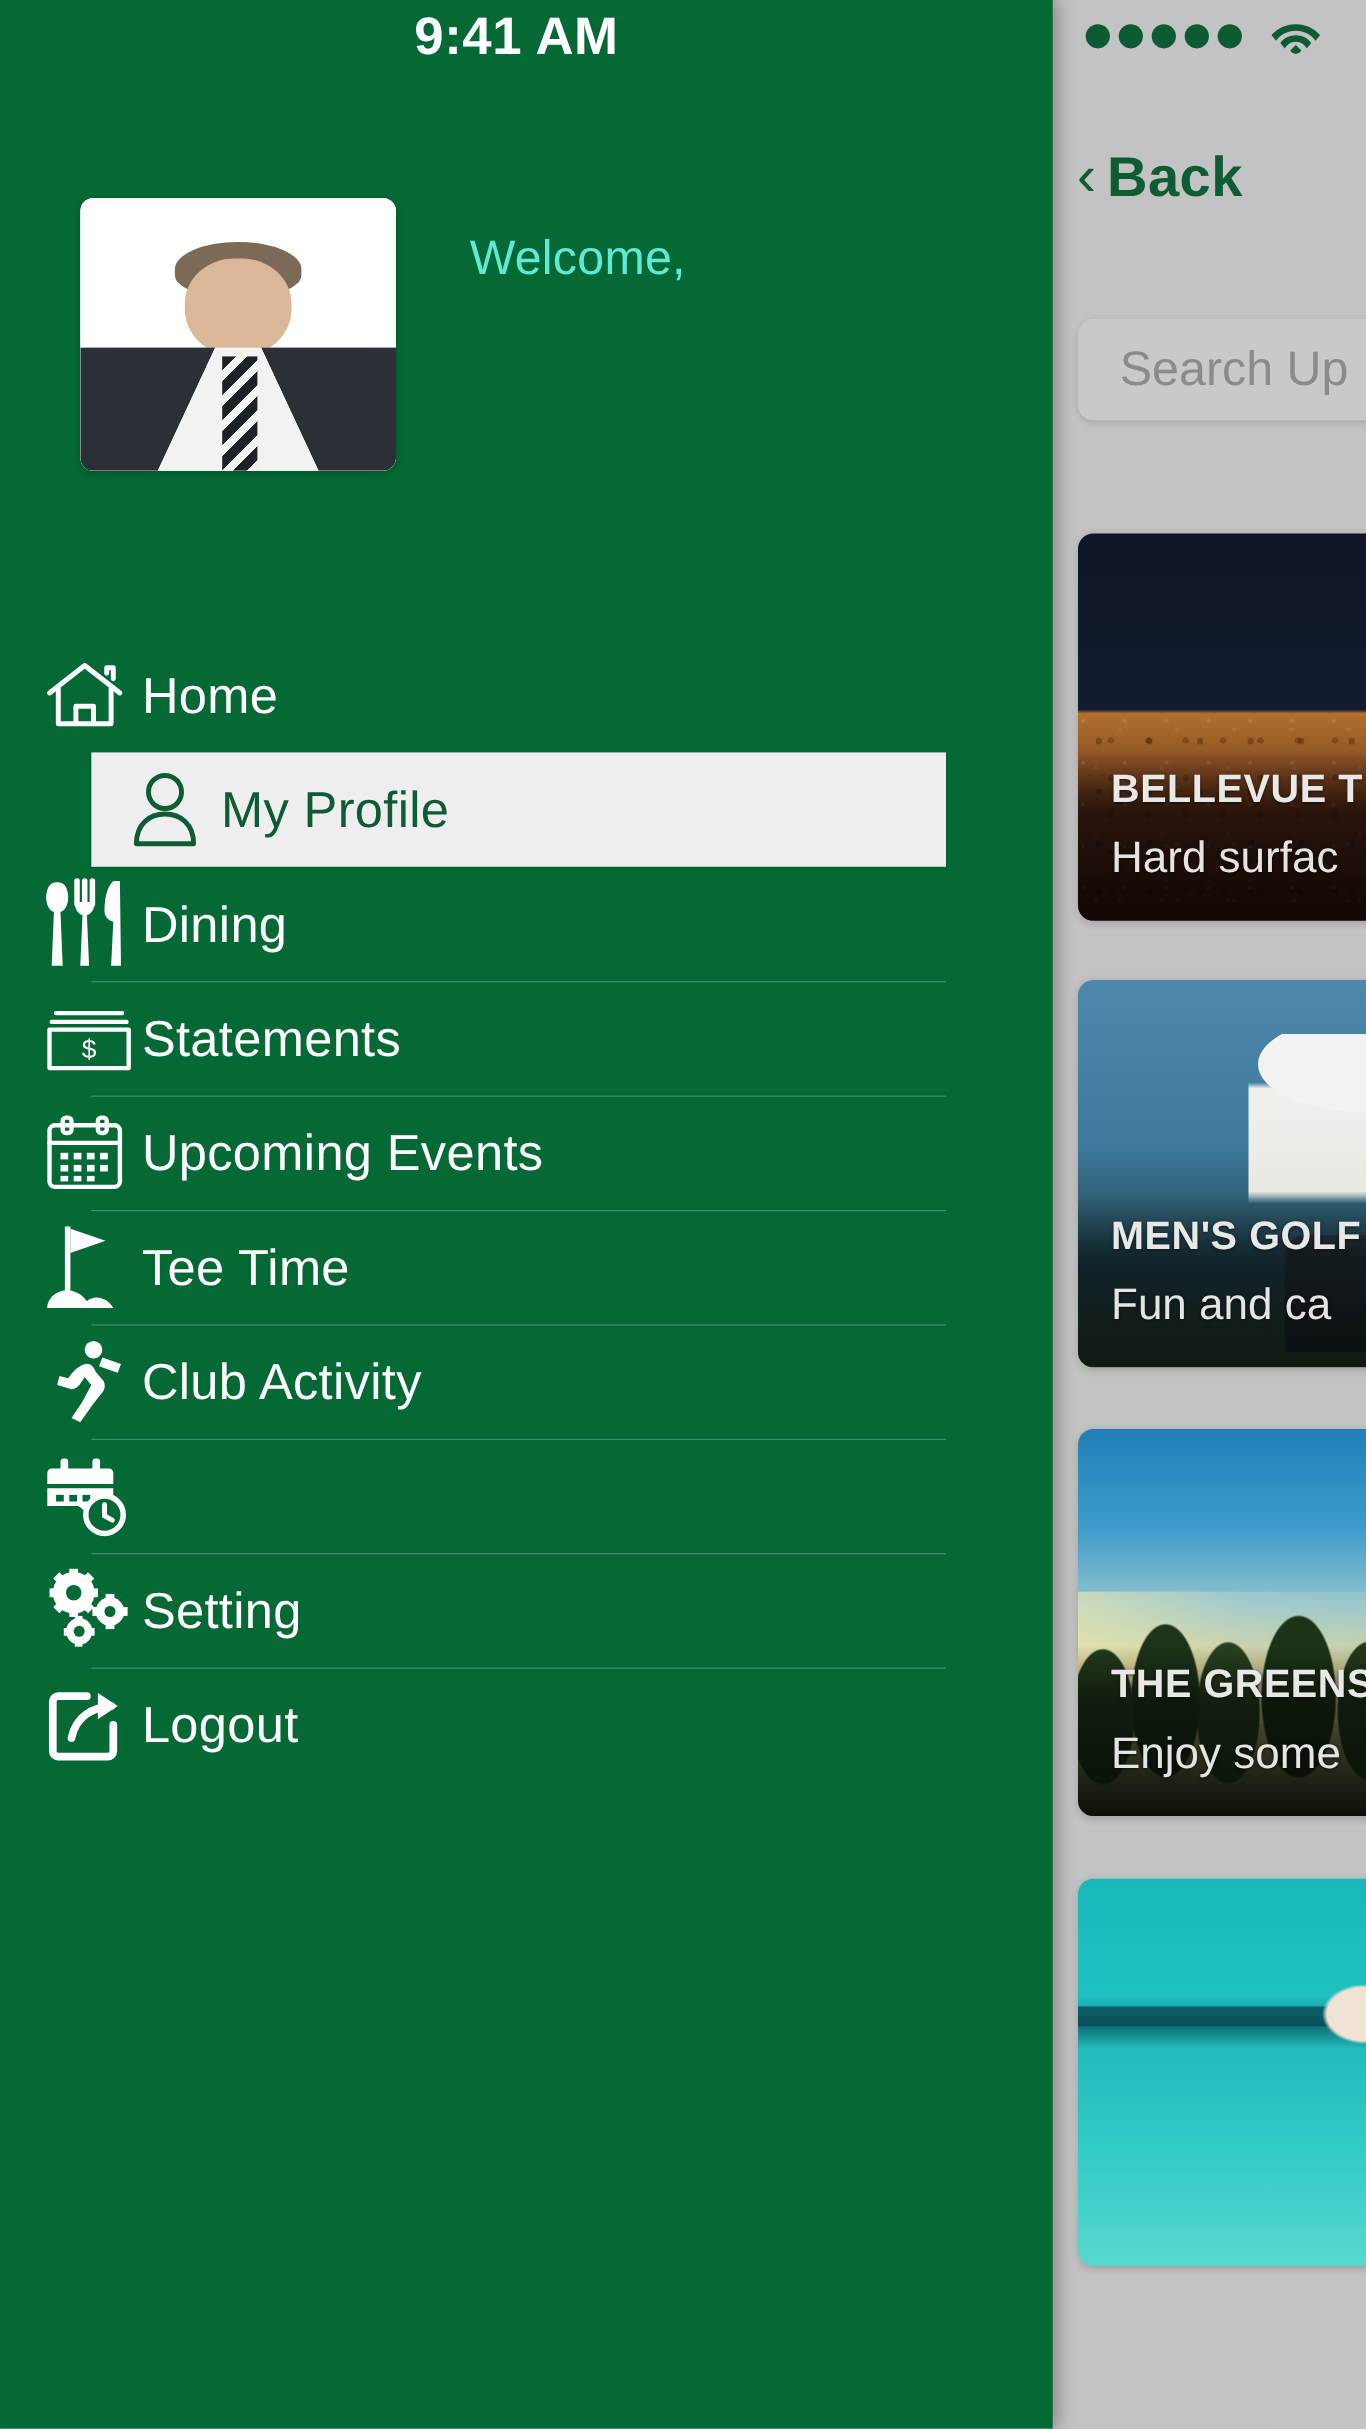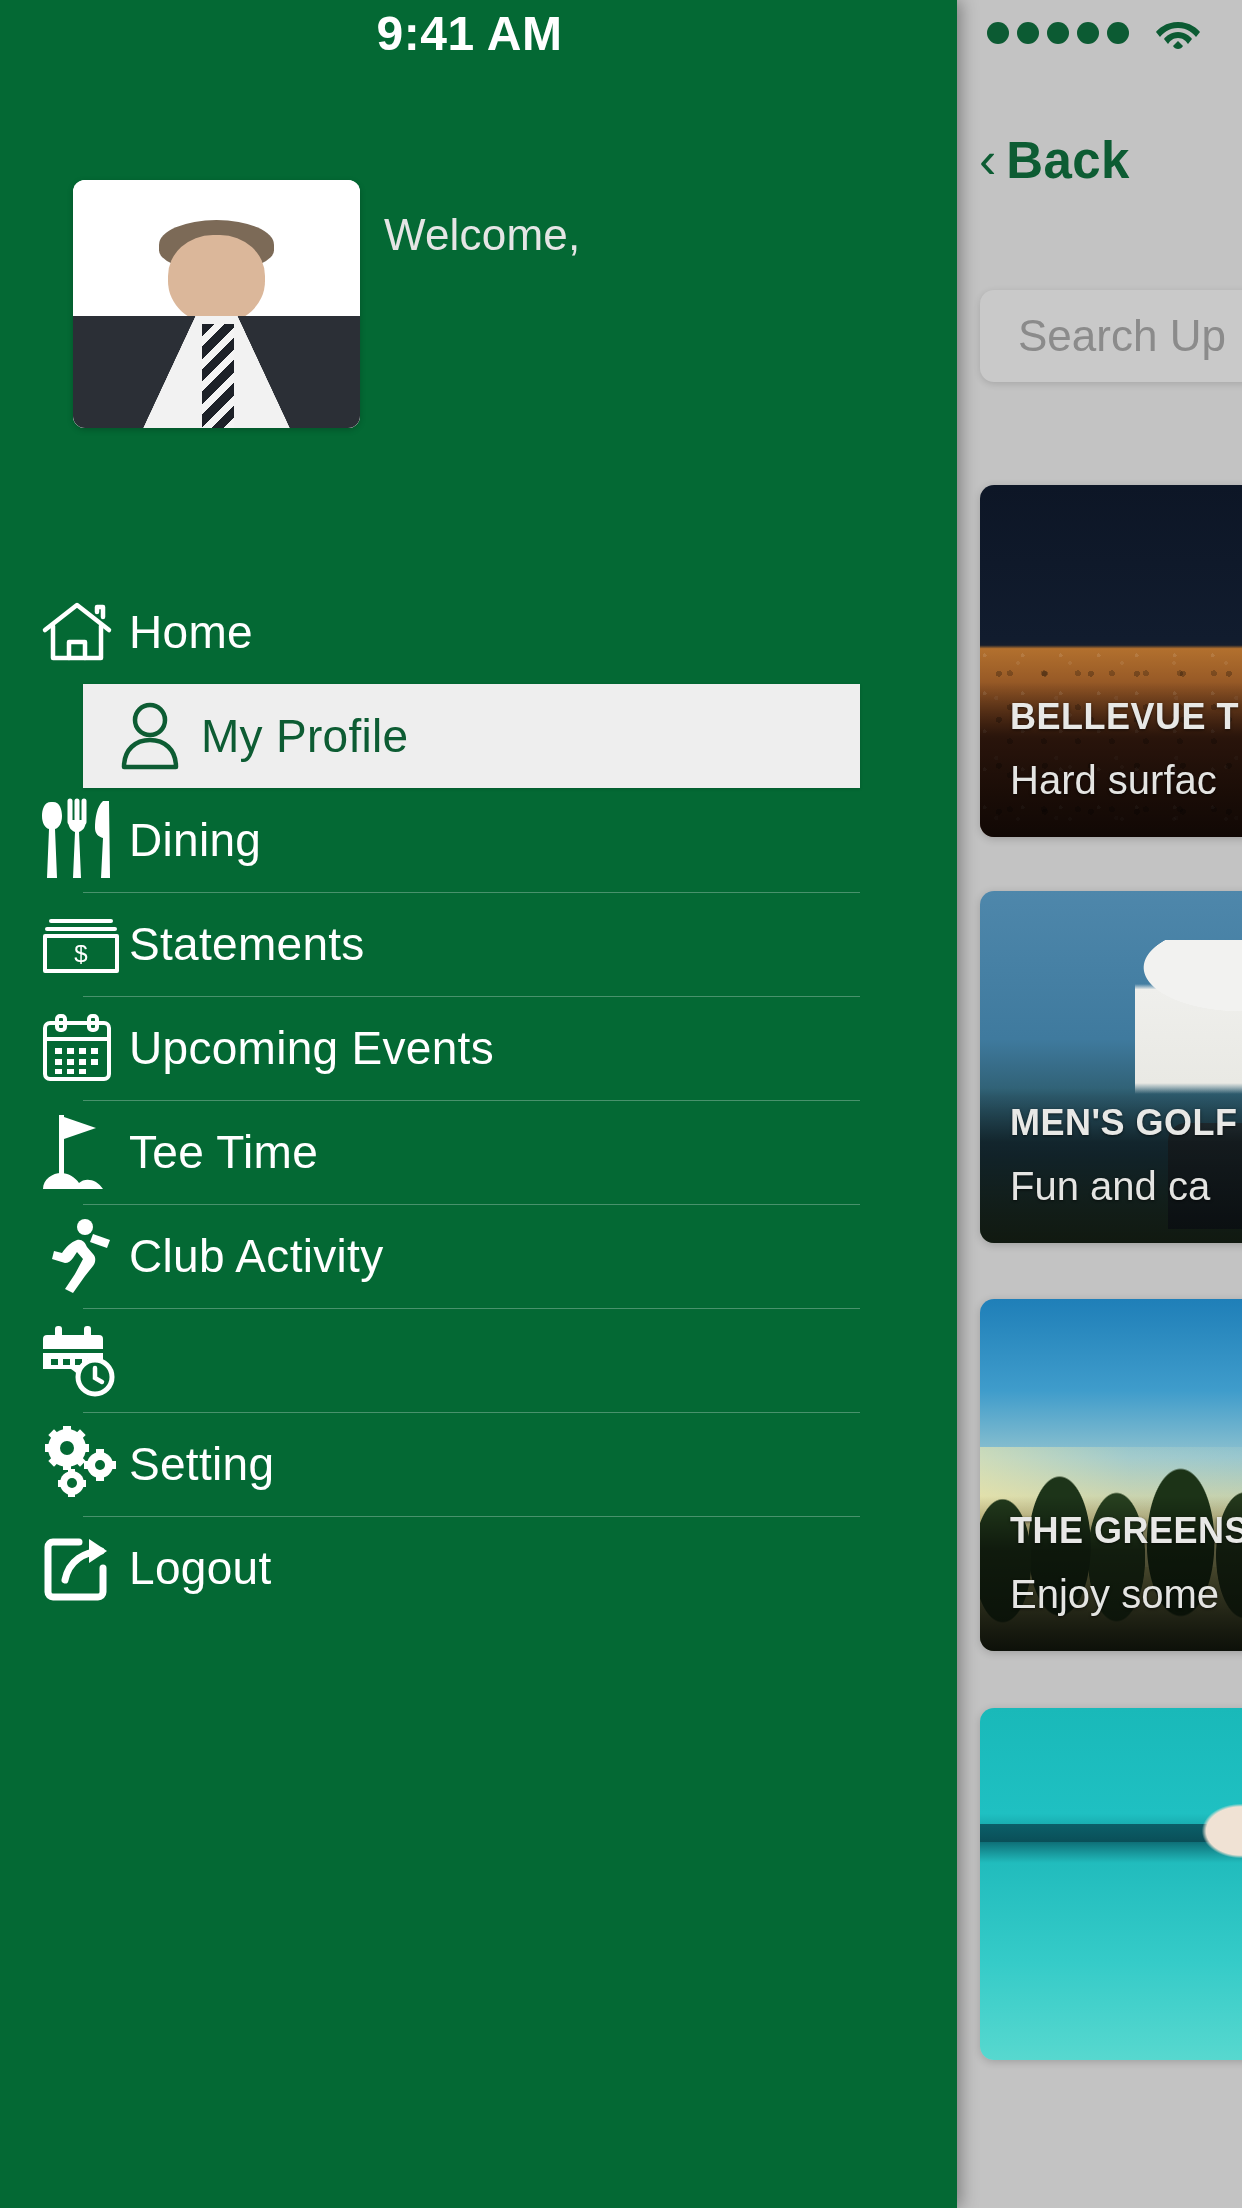--- a/index.html
+++ b/index.html
@@ -163,21 +163,21 @@
     position:absolute; left:0; top:55%; width:100%; height:45%;
     background:
       linear-gradient(115deg, #2b2f36 0 36%, rgba(43,47,54,0) 36.2%),
       linear-gradient(245deg, #2b2f36 0 36%, rgba(43,47,54,0) 36.2%);
   }
   #avatar-photo .tie{
     position:absolute; left:45%; top:58%; width:11%; height:42%;
     background:repeating-linear-gradient(135deg,#1d2128 0 9px,#f4f4f4 9px 16px);
   }
   #welcome{
-    margin-left:24px; padding-top:30px; color:#e5e5e5;
+    margin-left:67px; padding-top:30px; color:#5eead4;
   }
   #welcome .hi{ font-size:44px; font-weight:400; letter-spacing:.2px; }
   #welcome .name{ font-size:54px; font-weight:bold; margin-top:14px; letter-spacing:.2px; }
 
   
   #menu{ position:absolute; left:0; top:580px; width:957px; }
   .menu-item{
     position:relative; height:104px; display:flex; align-items:center;
     padding-left:41px;
   }

